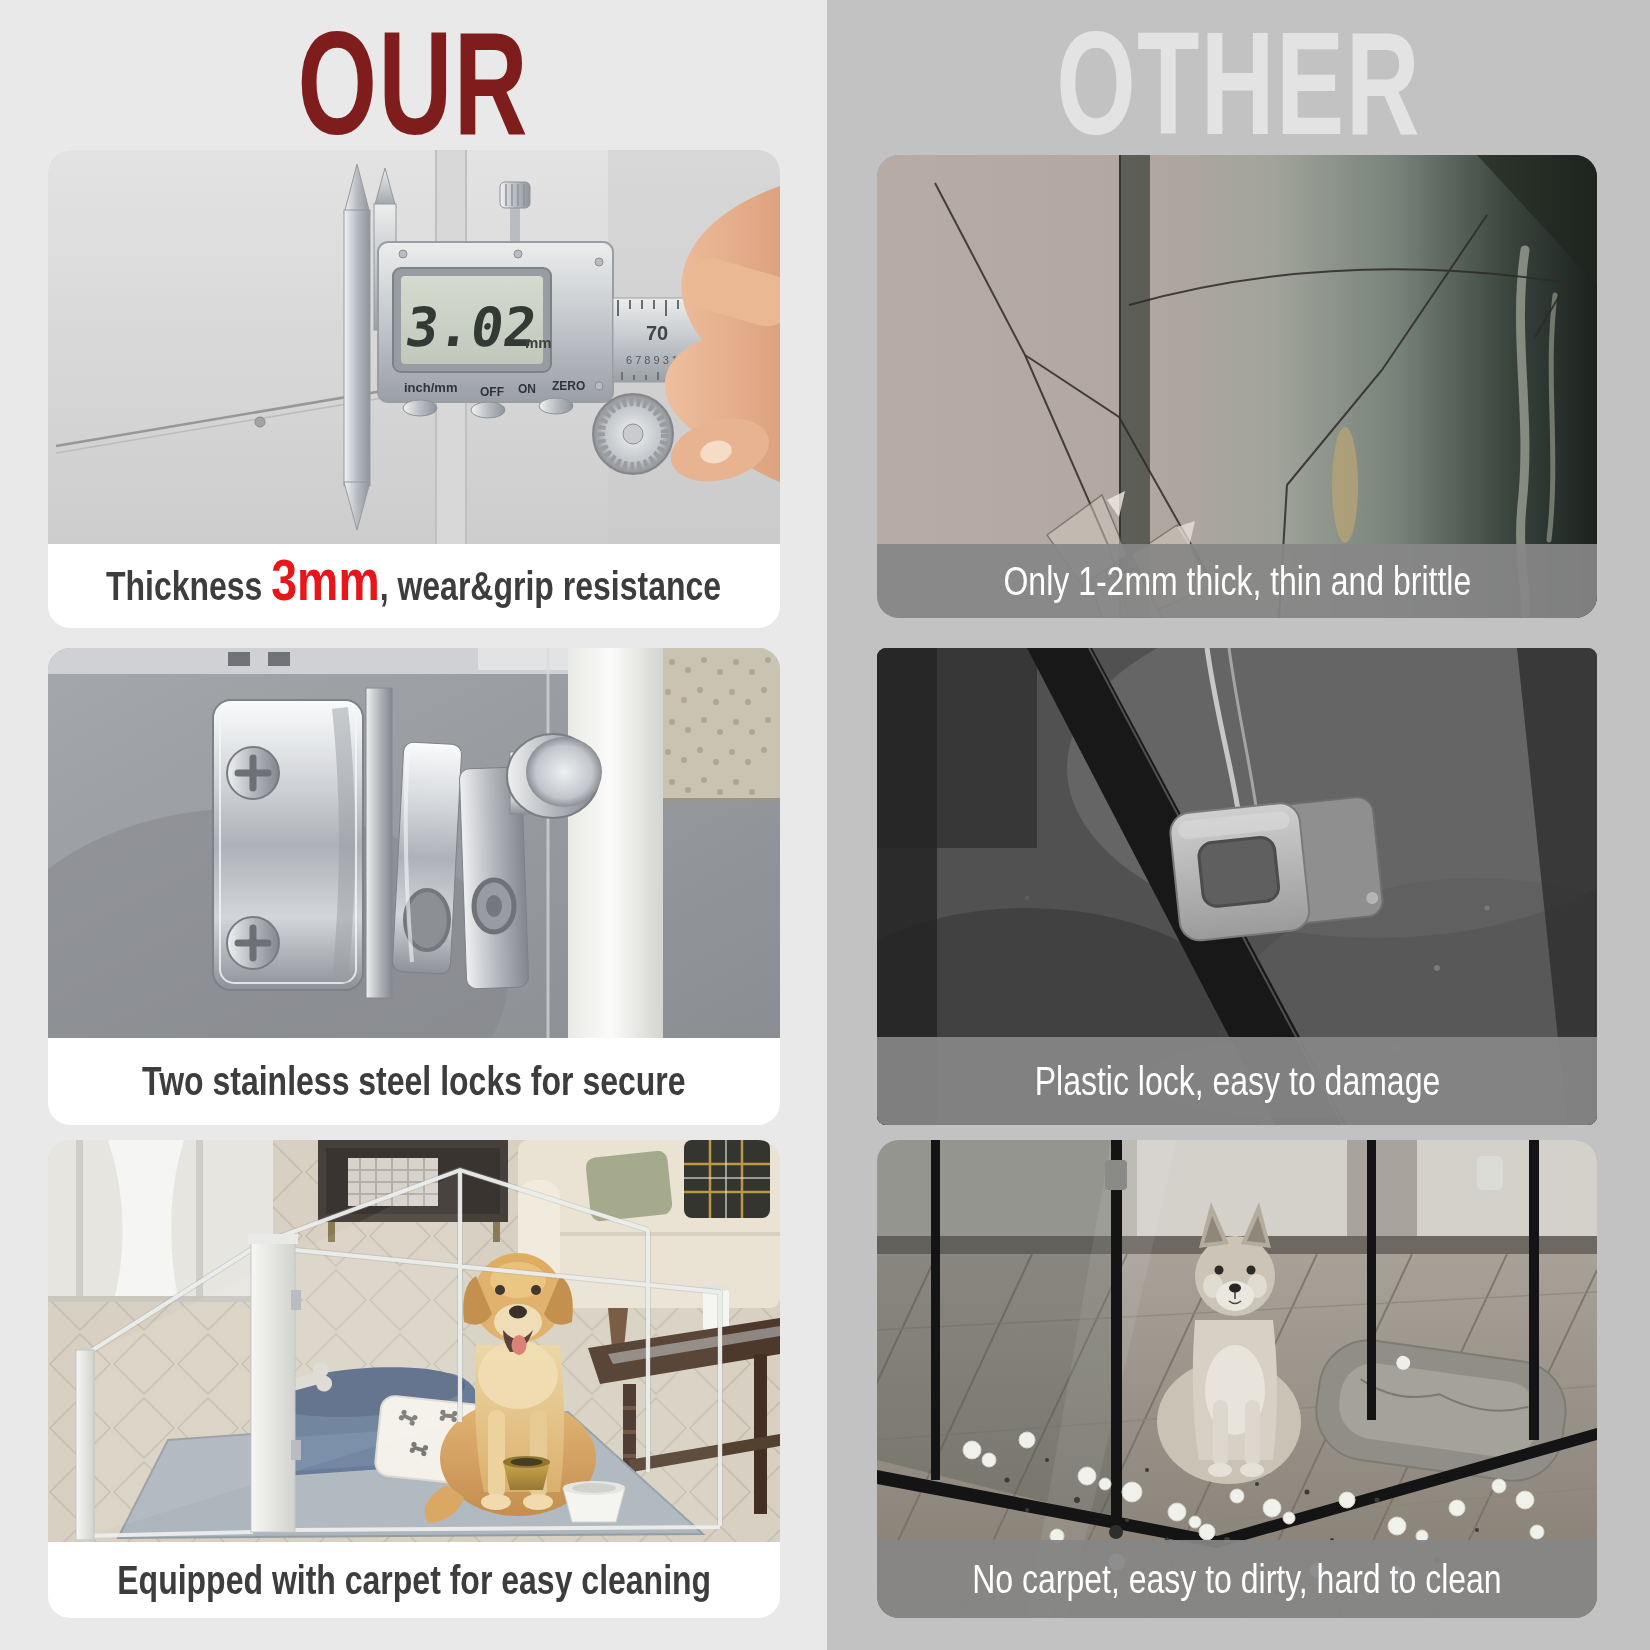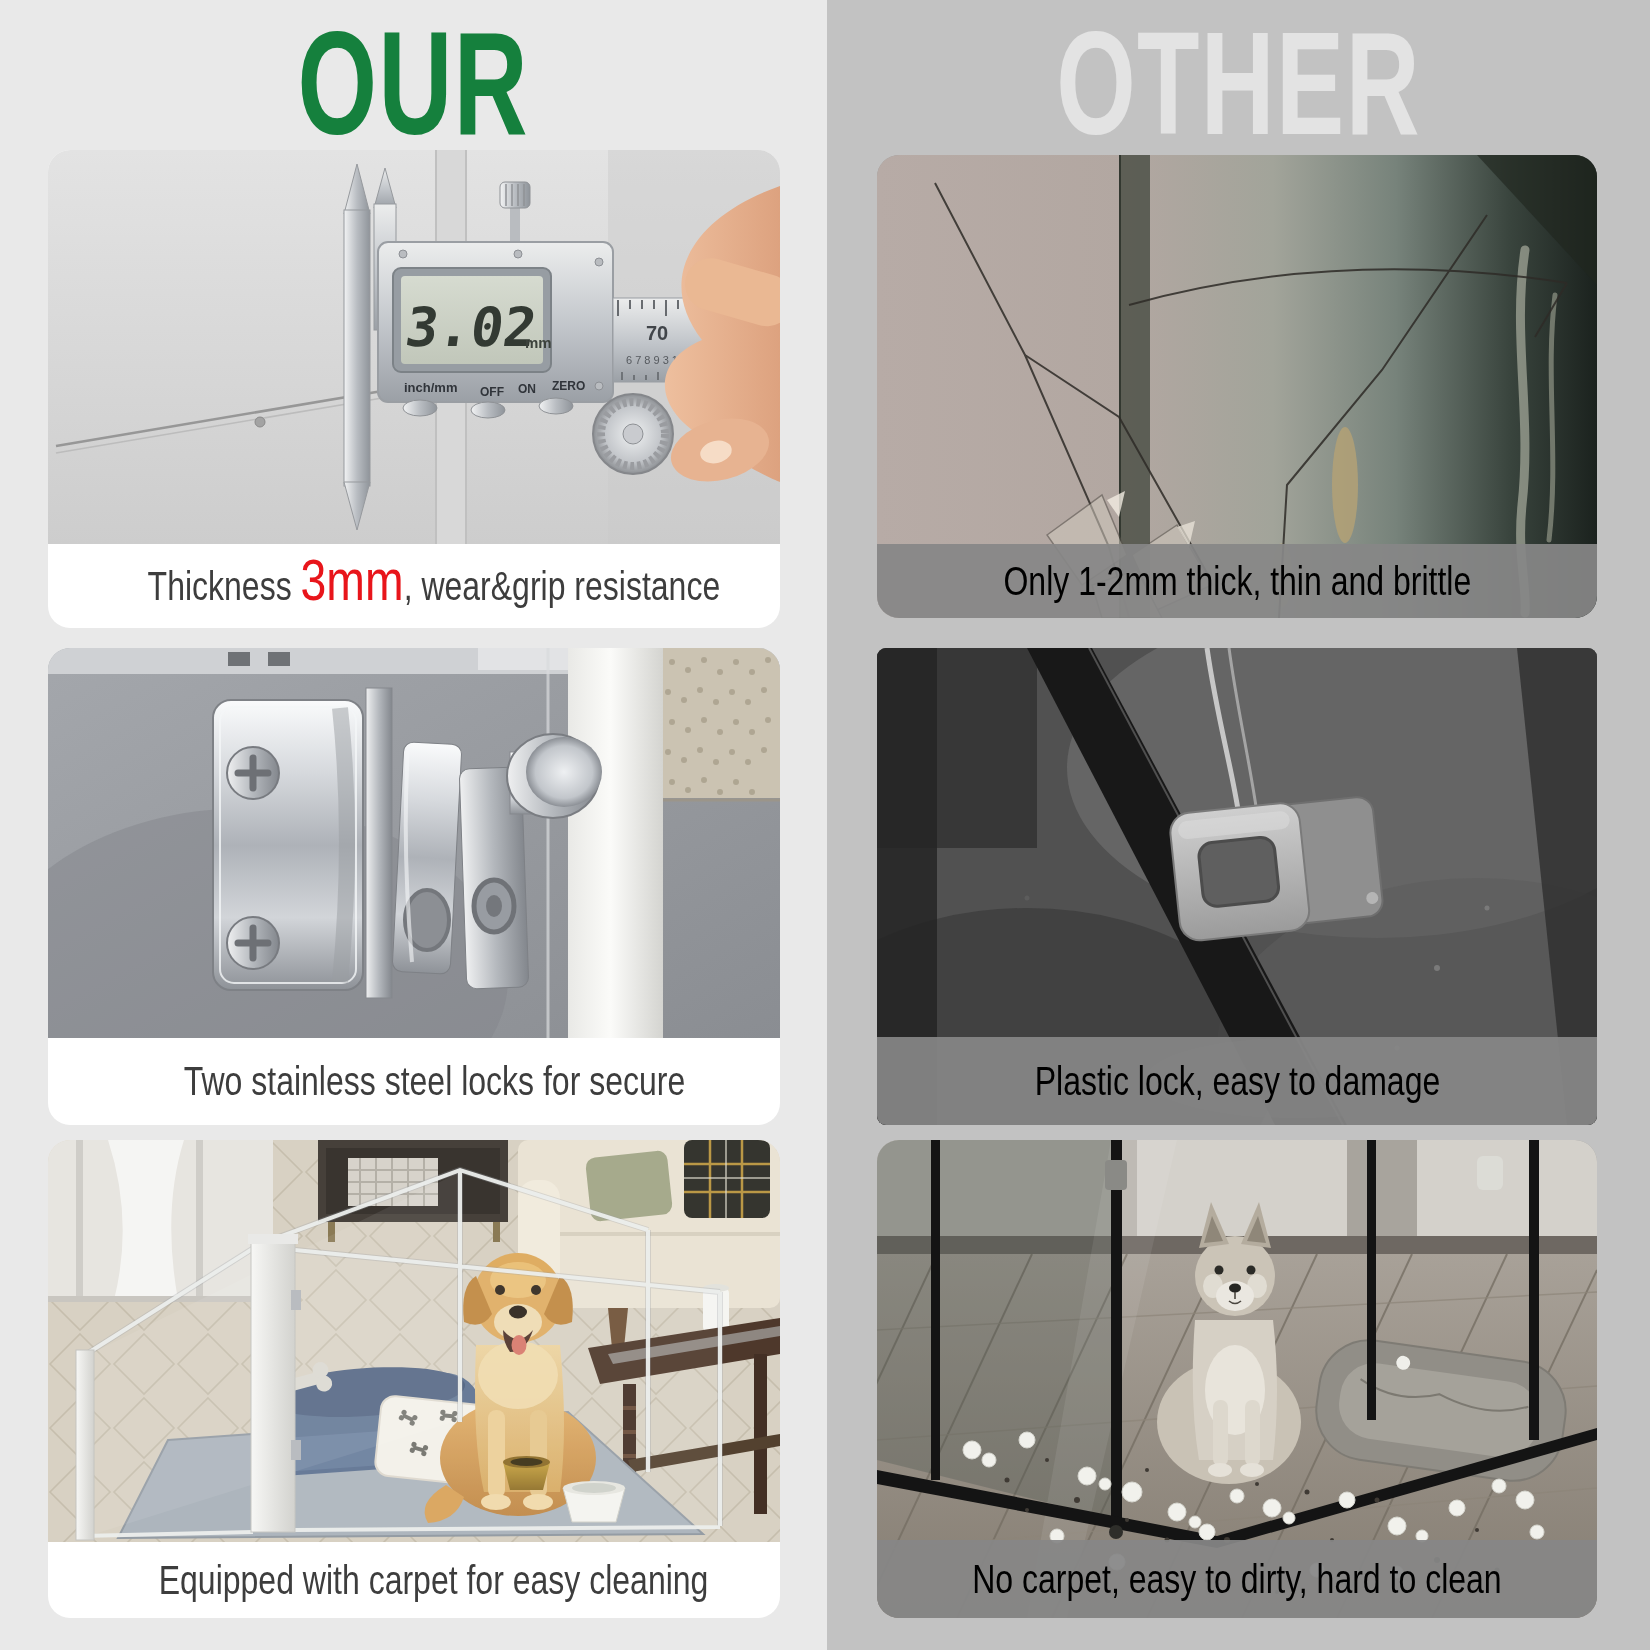--- a/index.html
+++ b/index.html
@@ -5,41 +5,41 @@
   html,body{margin:0;padding:0;background:#e9e9e9;}
   .canvas{position:relative;width:1650px;height:1650px;overflow:hidden;
           font-family:"Liberation Sans","DejaVu Sans",sans-serif;}
   .abs{position:absolute;}
   .bg-left{left:0;top:0;width:827px;height:1650px;background:#e9e9e9;}
   .bg-right{left:827px;top:0;width:823px;height:1650px;background:#c2c2c2;}
 
   .col-title{top:14px;height:140px;display:flex;align-items:center;justify-content:center;
              font-weight:bold;font-size:146px;line-height:1;}
   .col-title .tt{display:inline-block;transform:scaleX(.70);transform-origin:center;letter-spacing:2px;}
-  .title-our{left:0;width:827px;color:#15803d;}
+  .title-our{left:0;width:827px;color:#7f1d1d;}
   .title-other{left:827px;width:823px;color:#e3e3e3;}
 
   .card{border-radius:22px;overflow:hidden;}
   .card-l{left:48px;width:732px;background:#ffffff;}
   .card-r{left:877px;width:720px;background:#9b9b9b;}
   .card-l1{top:150px;height:478px;}
   .card-l2{top:648px;height:477px;}
   .card-l3{top:1140px;height:478px;}
   .card-r1{top:155px;height:463px;}
   .card-r2{top:648px;height:477px;border-radius:9px;}
   .card-r3{top:1140px;height:478px;}
 
   .img-wrap{position:relative;width:100%;overflow:hidden;}
   .img-wrap svg{display:block;width:100%;height:100%;}
   .cap-l{display:flex;align-items:center;justify-content:center;width:100%;
-         color:#3d3d3d;font-weight:normal;white-space:nowrap;padding-left:20px;}
+         color:#3d3d3d;font-weight:bold;white-space:nowrap;}
   .cap-l .line{display:inline-block;transform:scaleX(.80);transform-origin:center;font-size:40px;}
   .cap-l .hl{color:#e8151b;font-size:58px;line-height:0;}
   .strip-r{position:absolute;left:0;right:0;bottom:0;background:rgba(134,134,134,.93);
-           display:flex;align-items:center;justify-content:center;color:#000000;white-space:nowrap;}
+           display:flex;align-items:center;justify-content:center;color:#ffffff;white-space:nowrap;}
   .strip-r .line{display:inline-block;transform:scaleX(.80);transform-origin:center;font-size:40px;}
   .r-img{position:absolute;inset:0;}
   .r-img svg{display:block;width:100%;height:100%;}
 </style>
 </head>
 <body>
 
 <div class="canvas">
   <div class="abs bg-left"></div>
   <div class="abs bg-right"></div>

